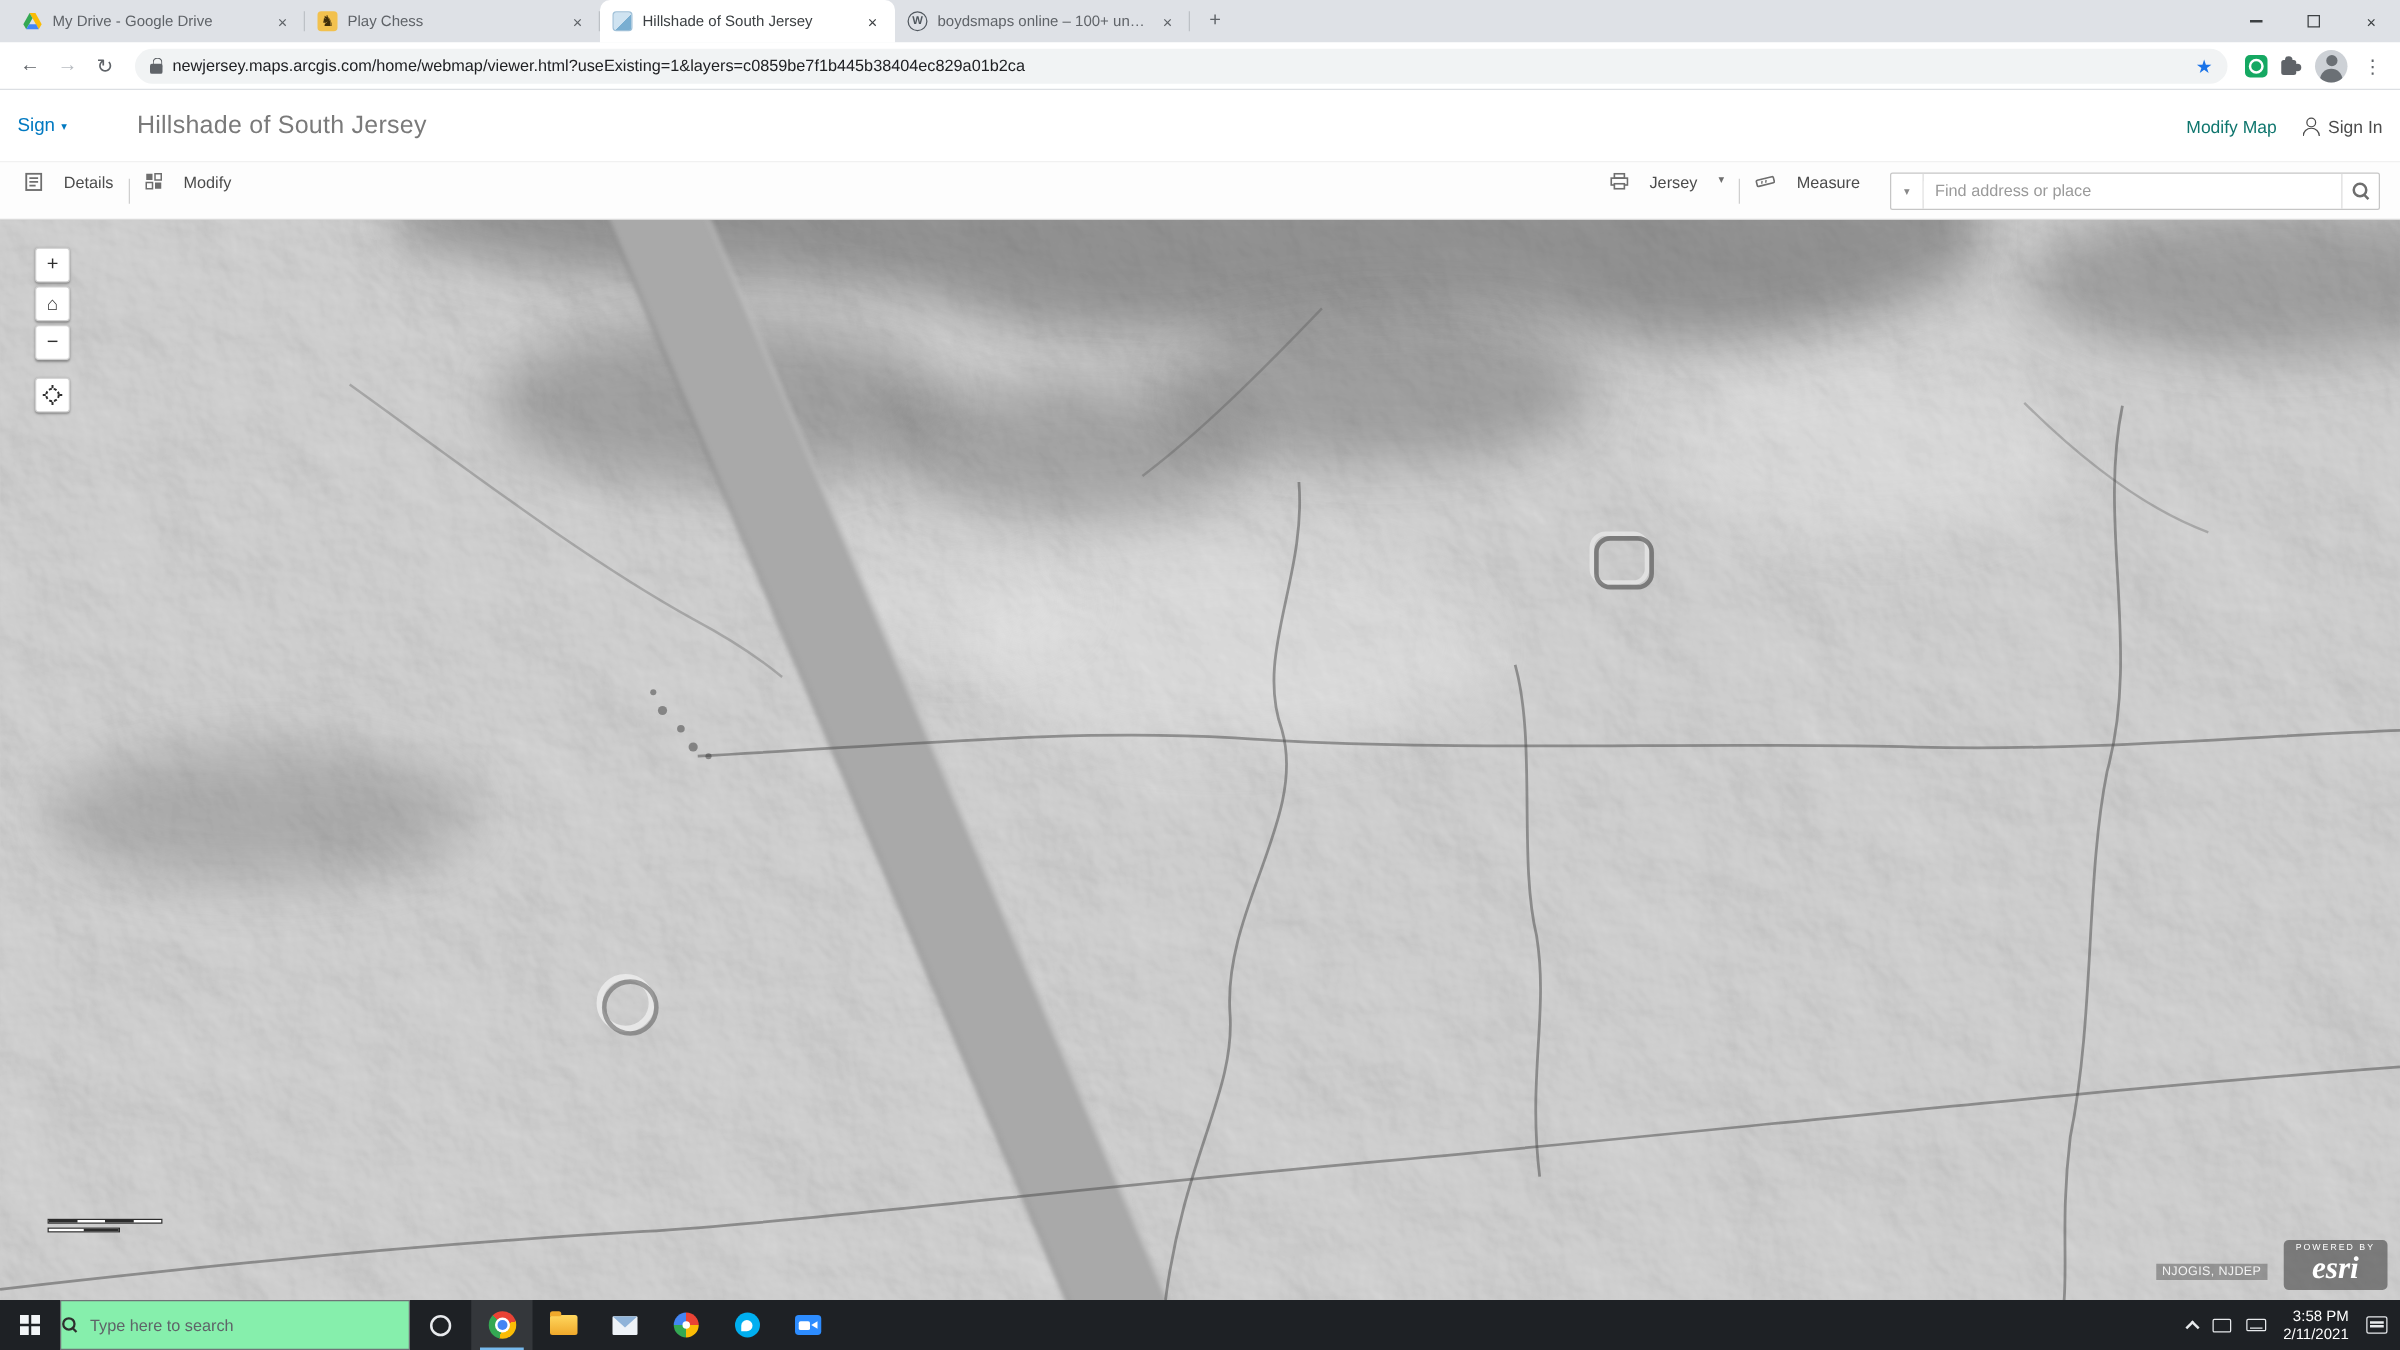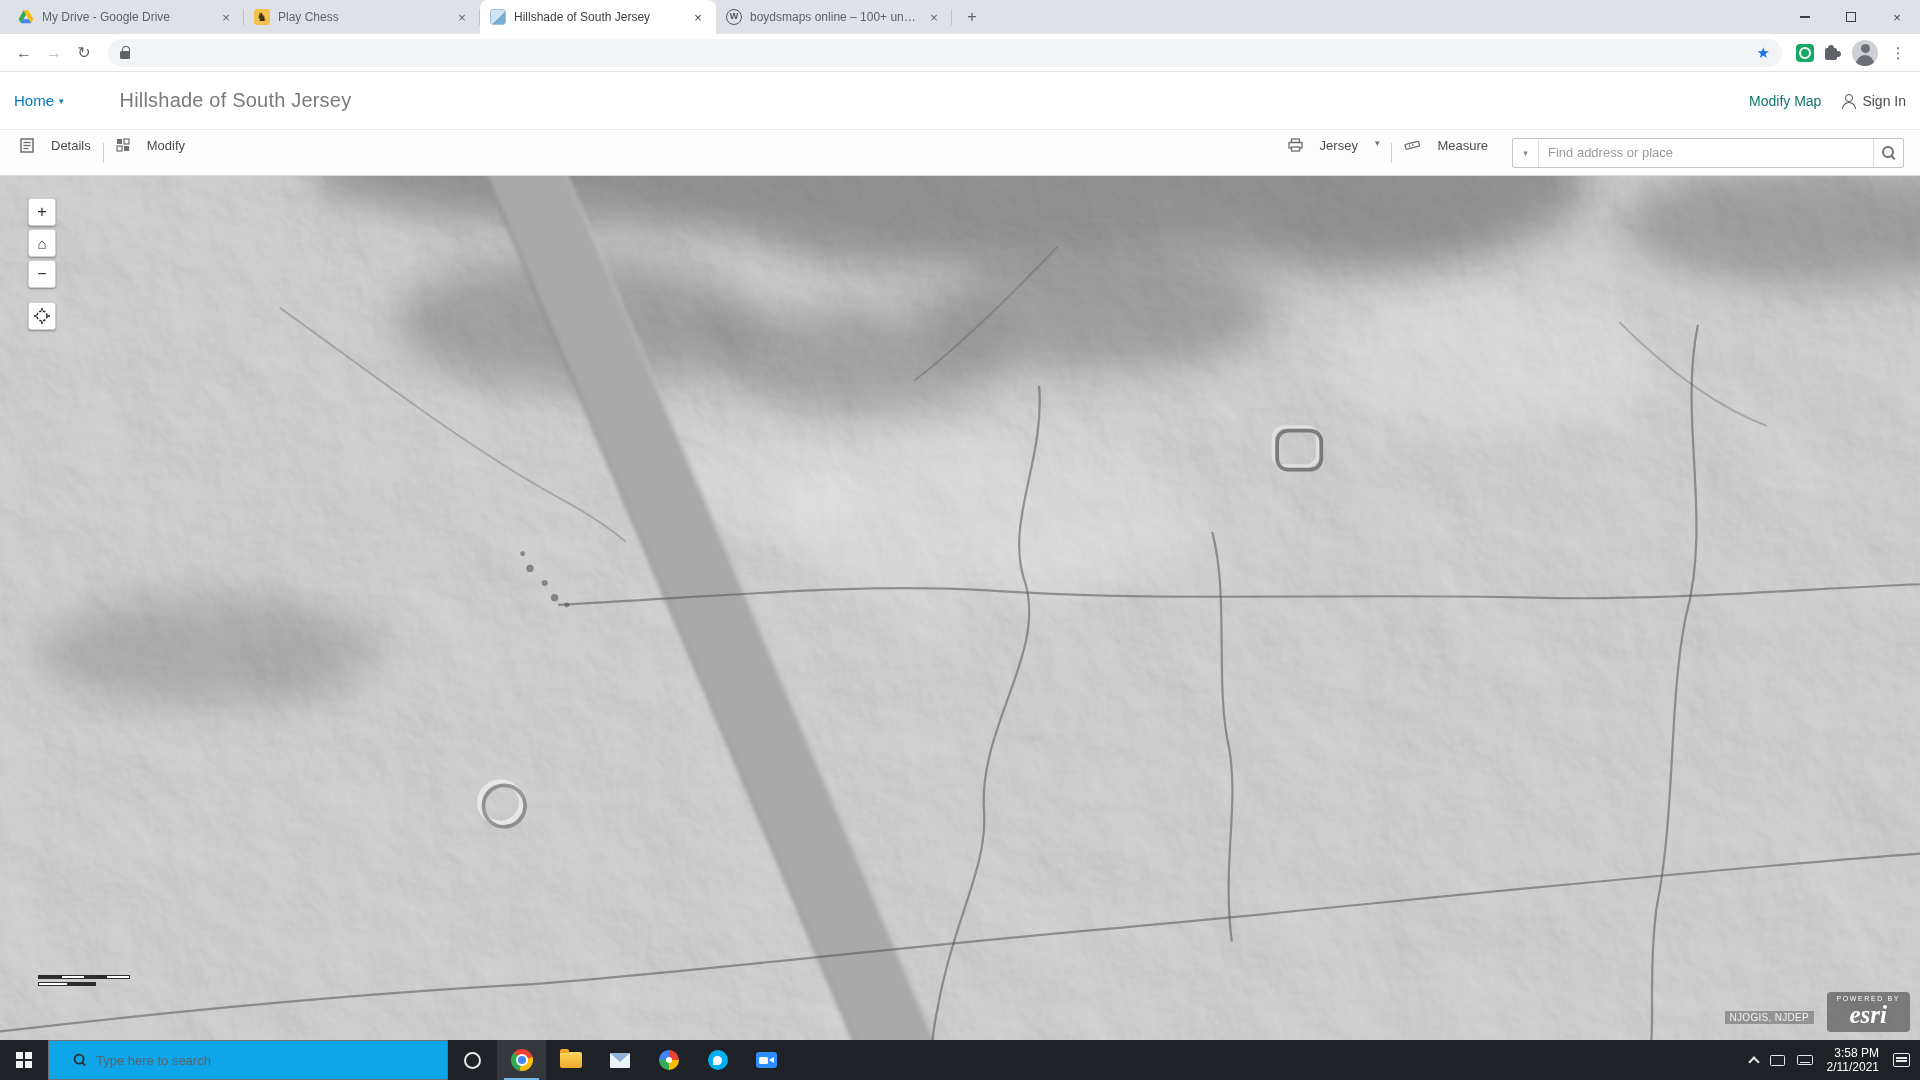--- a/index.html
+++ b/index.html
@@ -89,21 +89,21 @@
   .attrib{position:absolute;right:106px;bottom:16px;background:rgba(0,0,0,.28);color:#f2f2f2;font-size:10px;padding:1px 5px;letter-spacing:.3px}
   .esri{position:absolute;right:10px;bottom:8px;background:rgba(55,55,55,.55);border-radius:4px;color:#fff;padding:3px 10px 4px;text-align:center}
   .esri .pb{font-size:7px;letter-spacing:1.6px}
   .esri .wordmark{font-size:25px;font-style:italic;font-weight:bold;font-family:"Liberation Serif",serif;line-height:1.05}
 
   
   .taskbar{height:40px;background:#1e2125;display:flex;align-items:stretch;color:#fff;flex:0 0 auto}
   .start{width:48px}
   .winlogo{display:grid;grid-template-columns:7px 7px;grid-template-rows:7px 7px;gap:1.5px}
   .winlogo span{background:#f2f5f7}
-  .tb-search{width:400px;background:#0ea5e9;display:flex;align-items:center;gap:9px;padding:0 24px;border:1px solid #6f7377}
+  .tb-search{width:280px;background:#86efac;display:flex;align-items:center;gap:9px;padding:0 0;border:1px solid #6f7377}
   .tb-search .mag{color:#2e2e2e;transform:scale(.9)}
   .tb-search input{flex:1;border:0;outline:0;background:transparent;font-size:13px;color:#333;font-family:"Liberation Sans",sans-serif}
   .tb-search input::placeholder{color:#5f6368}
   .tb-icon{width:49px;position:relative;cursor:pointer}
   .tb-icon.active{background:rgba(255,255,255,.10)}
   .tb-icon.active::after{content:"";position:absolute;bottom:0;left:7px;right:7px;height:2px;background:#76b9ed}
   .cortana{width:17px;height:17px;border:2px solid #e8eaed;border-radius:50%}
   .chrome-ic{width:22px;height:22px;border-radius:50%;background:conic-gradient(from -45deg,#ea4335 0 33%,#fbbc05 0 66%,#34a853 0 100%);position:relative}
   .chrome-ic::before{content:"";position:absolute;inset:5px;background:#fff;border-radius:50%}
   .chrome-ic::after{content:"";position:absolute;inset:7px;background:#4285f4;border-radius:50%}
@@ -168,35 +168,36 @@
       <div class="wc fc">×</div>
     </div>
   </div>
 
   <div class="addressbar">
     <div class="nav-btn fc">←</div>
     <div class="nav-btn fc disabled">→</div>
     <div class="nav-btn fc">↻</div>
     <div class="omnibox">
       <span class="lock"></span>
+      <span class="url">newjersey.maps.arcgis.com/home/webmap/viewer.html?useExisting=1&amp;layers=c0859be7f1b445b38404ec829a01b2ca</span>
       <span class="ob-star">★</span>
     </div>
     <div class="ext-green"></div>
     <div class="puzzle">
       <span class="puzzle-body"></span>
       <span class="puzzle-bump b1"></span>
       <span class="puzzle-bump b2"></span>
     </div>
     <div class="avatar"></div>
     <div class="kebab fc">⋮</div>
   </div>
 
   <div class="app-header">
     <div class="home-link">
-      <span>Home</span>
+      <span>Sign</span>
       <span class="home-caret">▾</span>
     </div>
     <div class="page-title">Hillshade of South Jersey</div>
     <div class="hdr-right">
       <span class="modify-map">Modify Map</span>
       <span class="signin">
         <span class="person-ic"></span>
         <span>Sign In</span>
       </span>
     </div>

